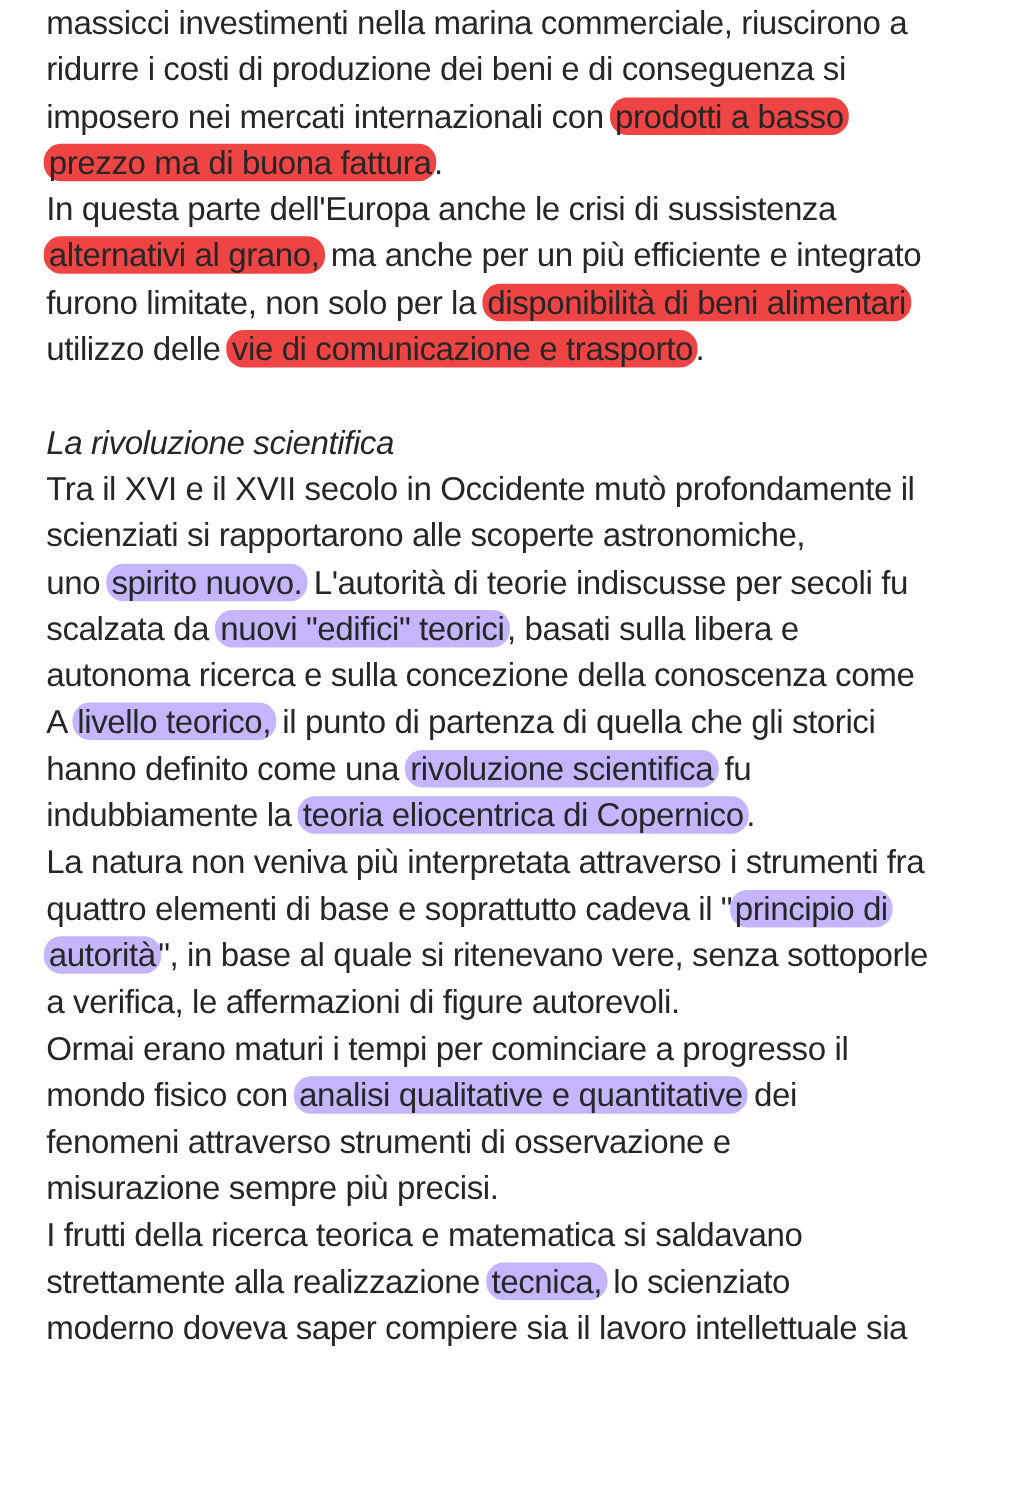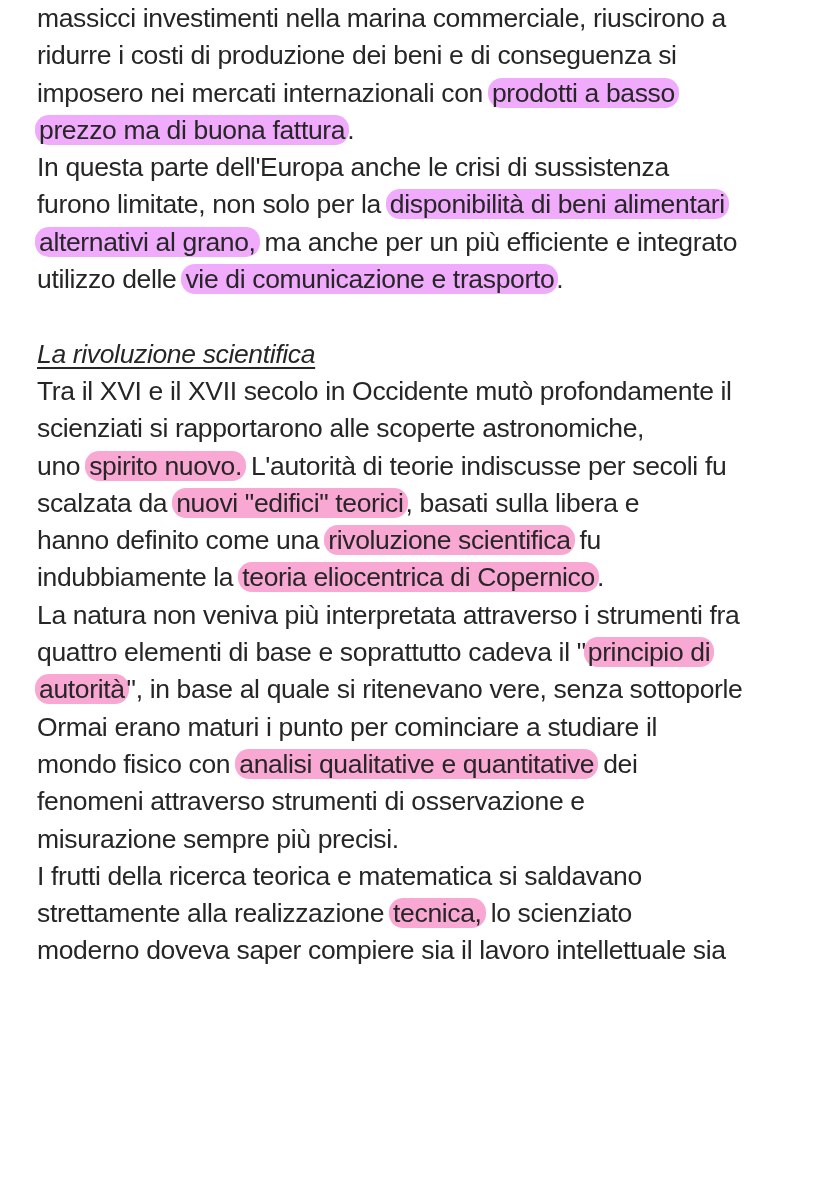--- a/index.html
+++ b/index.html
@@ -7,52 +7,55 @@
   .page {
     position: absolute; left: 37px; top: 0; width: 780px;
     font-family: "Liberation Sans", sans-serif;
     font-size: 26.5px; color: #262626;
     line-height: 37.3px;
     letter-spacing: -0.35px;
     padding-top: 0px;
   }
   .line { white-space: nowrap; height: 37.3px; display: block; }
   .blank { height: 37.3px; }
-  .title { font-style: italic; text-decoration: underline; text-underline-offset: 4px; }
+  .title { font-style: italic; text-underline-offset: 4px; }
   .hl { border-radius: 14px; padding: 0 4px; margin: 0 -2px; }
-  .hl-pink { background: #f0abfc; }
-  .hl-purple { background: #f9a8d4; }
+  .hl-pink { background: #ef4444; }
+  .hl-purple { background: #c4b5fd; }
 </style>
 </head>
 <body>
 
 <div class="page">
   <div id="sec1">
       <div class="line"><span>massicci investimenti nella marina commerciale, riuscirono a</span></div>
       <div class="line"><span>ridurre i costi di produzione dei beni e di conseguenza si</span></div>
       <div class="line"><span>imposero nei mercati internazionali con </span><span class="hl hl-pink">prodotti a basso</span></div>
       <div class="line"><span class="hl hl-pink">prezzo ma di buona fattura</span><span>.</span></div>
       <div class="line"><span>In questa parte dell'Europa anche le crisi di sussistenza</span></div>
+      <div class="line"><span class="hl hl-pink">alternativi al grano,</span><span> ma anche per un più efficiente e integrato</span></div>
       <div class="line"><span>furono limitate, non solo per la </span><span class="hl hl-pink">disponibilità di beni alimentari</span></div>
-      <div class="line"><span class="hl hl-pink">alternativi al grano,</span><span> ma anche per un più efficiente e integrato</span></div>
       <div class="line"><span>utilizzo delle </span><span class="hl hl-pink">vie di comunicazione e trasporto</span><span>.</span></div>
     </div>
   <div class="blank"></div>
   <div class="line"><span class="title">La rivoluzione scientifica</span></div>
   <div id="sec2">
       <div class="line"><span>Tra il XVI e il XVII secolo in Occidente mutò profondamente il</span></div>
       <div class="line"><span>scienziati si rapportarono alle scoperte astronomiche,</span></div>
       <div class="line"><span>uno </span><span class="hl hl-purple">spirito nuovo.</span><span> L'autorità di teorie indiscusse per secoli fu</span></div>
       <div class="line"><span>scalzata da </span><span class="hl hl-purple">nuovi "edifici" teorici</span><span>, basati sulla libera e</span></div>
+      <div class="line"><span>autonoma ricerca e sulla concezione della conoscenza come</span></div>
+      <div class="line"><span>A </span><span class="hl hl-purple">livello teorico,</span><span> il punto di partenza di quella che gli storici</span></div>
       <div class="line"><span>hanno definito come una </span><span class="hl hl-purple">rivoluzione scientifica</span><span> fu</span></div>
       <div class="line"><span>indubbiamente la </span><span class="hl hl-purple">teoria eliocentrica di Copernico</span><span>.</span></div>
       <div class="line"><span>La natura non veniva più interpretata attraverso i strumenti fra</span></div>
       <div class="line"><span>quattro elementi di base e soprattutto cadeva il "</span><span class="hl hl-purple">principio di</span></div>
       <div class="line"><span class="hl hl-purple">autorità</span><span>", in base al quale si ritenevano vere, senza sottoporle</span></div>
-      <div class="line"><span>Ormai erano maturi i punto per cominciare a studiare il</span></div>
+      <div class="line"><span>a verifica, le affermazioni di figure autorevoli.</span></div>
+      <div class="line"><span>Ormai erano maturi i tempi per cominciare a progresso il</span></div>
       <div class="line"><span>mondo fisico con </span><span class="hl hl-purple">analisi qualitative e quantitative</span><span> dei</span></div>
       <div class="line"><span>fenomeni attraverso strumenti di osservazione e</span></div>
       <div class="line"><span>misurazione sempre più precisi.</span></div>
       <div class="line"><span>I frutti della ricerca teorica e matematica si saldavano</span></div>
       <div class="line"><span>strettamente alla realizzazione </span><span class="hl hl-purple">tecnica,</span><span> lo scienziato</span></div>
       <div class="line"><span>moderno doveva saper compiere sia il lavoro intellettuale sia</span></div>
     </div>
 </div>
 
 </body></html>

